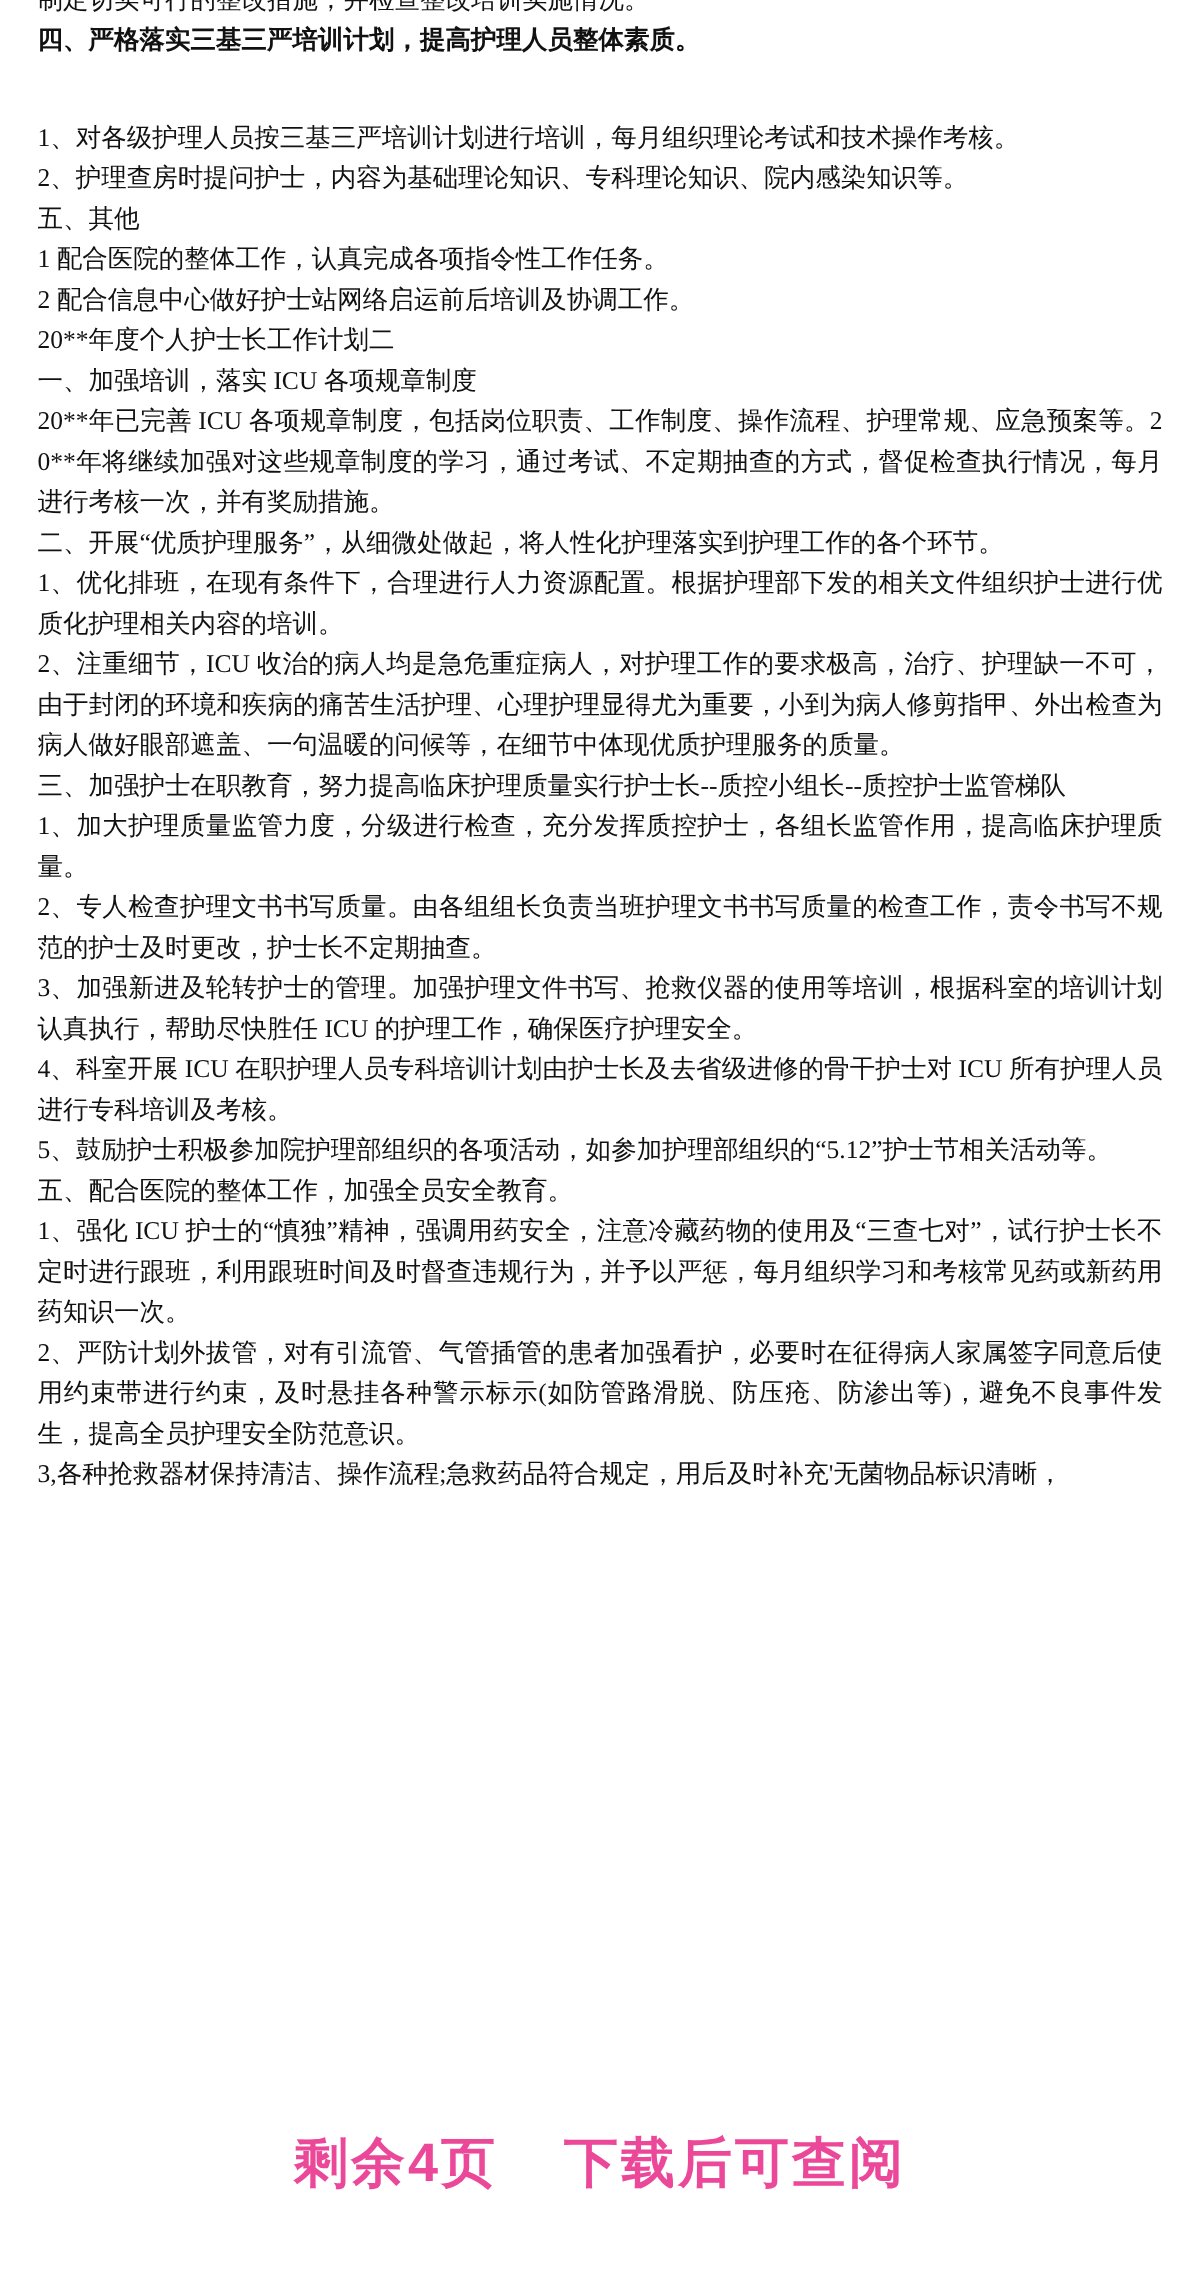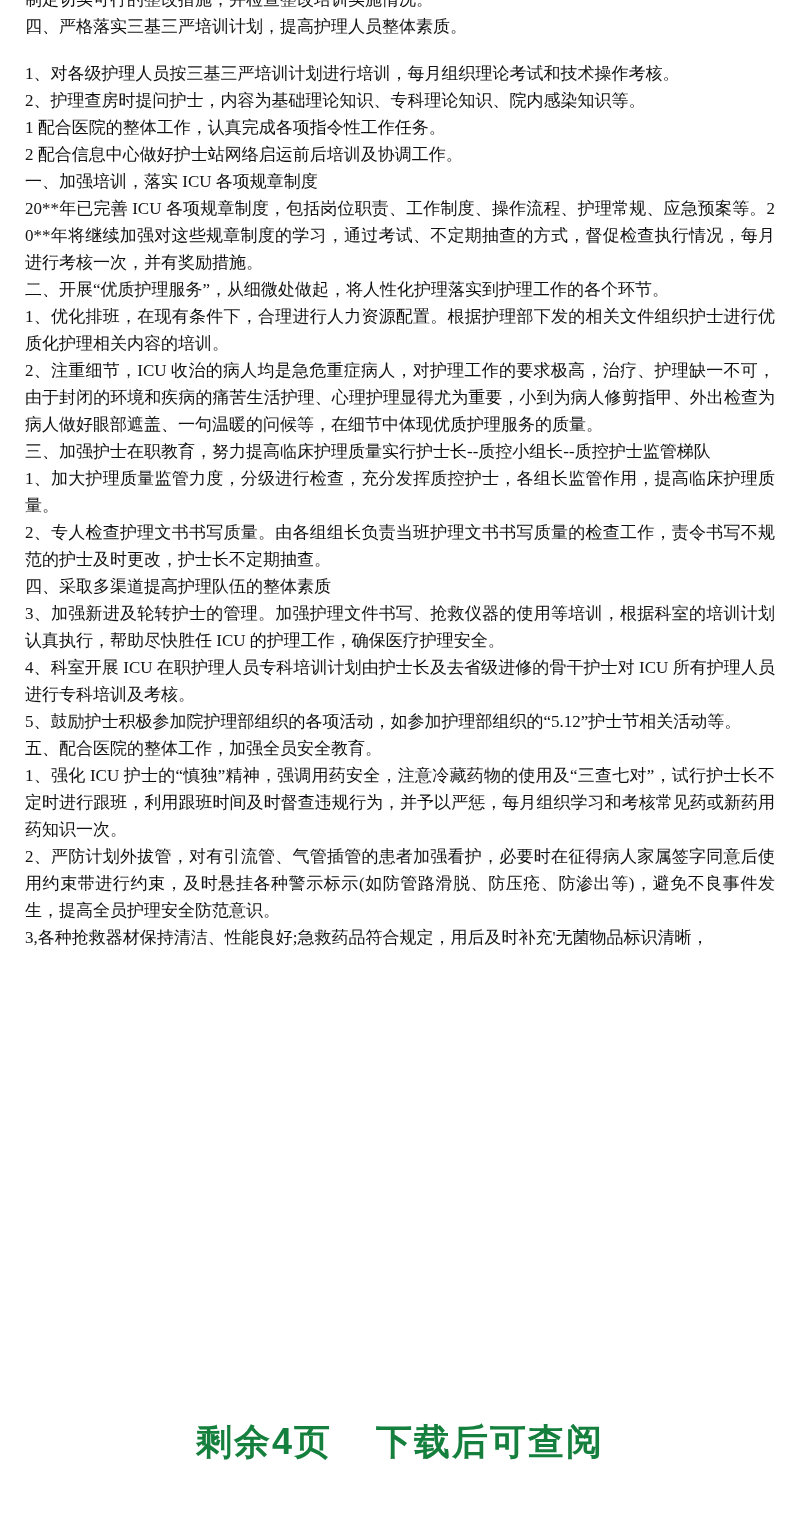--- a/index.html
+++ b/index.html
@@ -34,74 +34,76 @@
     white-space: nowrap;
   }
   .para {
     font-size: 17px;
     line-height: 27px;
     text-align: justify;
     text-justify: inter-ideograph;
     word-break: break-all;
   }
   .gap-after {
-    margin-bottom: 20px;
+    margin-bottom: 38px;
+    font-weight: bold;
   }
   .footer {
     position: absolute;
     top: 1418px;
     left: 0;
     width: 800px;
     display: flex;
     justify-content: center;
     gap: 44px;
     font-family: "Liberation Sans", "DejaVu Sans", sans-serif;
     font-weight: bold;
     font-size: 36px;
     letter-spacing: 2px;
-    color: #15803d;
+    color: #ec4899;
   }
 </style>
 </head>
 <body>
 
 <div class="page">
 
   <div class="clip-line">
     <span>制定切实可行的整改措施，并检查整改培训实施情况。</span>
   </div>
 
   <div class="para gap-after">四、严格落实三基三严培训计划，提高护理人员整体素质。</div>
 
   <div class="para">1、对各级护理人员按三基三严培训计划进行培训，每月组织理论考试和技术操作考核。</div>
   <div class="para">2、护理查房时提问护士，内容为基础理论知识、专科理论知识、院内感染知识等。</div>
 
+  <div class="para">五、其他</div>
   <div class="para">1 配合医院的整体工作，认真完成各项指令性工作任务。</div>
   <div class="para">2 配合信息中心做好护士站网络启运前后培训及协调工作。</div>
 
+  <div class="para">20**年度个人护士长工作计划二</div>
 
   <div class="para">一、加强培训，落实 ICU 各项规章制度</div>
   <div class="para">20**年已完善 ICU 各项规章制度，包括岗位职责、工作制度、操作流程、护理常规、应急预案等。20**年将继续加强对这些规章制度的学习，通过考试、不定期抽查的方式，督促检查执行情况，每月进行考核一次，并有奖励措施。</div>
 
   <div class="para">二、开展“优质护理服务”，从细微处做起，将人性化护理落实到护理工作的各个环节。</div>
   <div class="para">1、优化排班，在现有条件下，合理进行人力资源配置。根据护理部下发的相关文件组织护士进行优质化护理相关内容的培训。</div>
   <div class="para">2、注重细节，ICU 收治的病人均是急危重症病人，对护理工作的要求极高，治疗、护理缺一不可，由于封闭的环境和疾病的痛苦生活护理、心理护理显得尤为重要，小到为病人修剪指甲、外出检查为病人做好眼部遮盖、一句温暖的问候等，在细节中体现优质护理服务的质量。</div>
 
   <div class="para">三、加强护士在职教育，努力提高临床护理质量实行护士长--质控小组长--质控护士监管梯队</div>
   <div class="para">1、加大护理质量监管力度，分级进行检查，充分发挥质控护士，各组长监管作用，提高临床护理质量。</div>
   <div class="para">2、专人检查护理文书书写质量。由各组组长负责当班护理文书书写质量的检查工作，责令书写不规范的护士及时更改，护士长不定期抽查。</div>
 
-  <div class="para">四、采取多渠道提高护理队伍的整体素质</div>
   <div class="para">3、加强新进及轮转护士的管理。加强护理文件书写、抢救仪器的使用等培训，根据科室的培训计划认真执行，帮助尽快胜任 ICU 的护理工作，确保医疗护理安全。</div>
   <div class="para">4、科室开展 ICU 在职护理人员专科培训计划由护士长及去省级进修的骨干护士对 ICU 所有护理人员进行专科培训及考核。</div>
   <div class="para">5、鼓励护士积极参加院护理部组织的各项活动，如参加护理部组织的“5.12”护士节相关活动等。</div>
 
   <div class="para">五、配合医院的整体工作，加强全员安全教育。</div>
   <div class="para">1、强化 ICU 护士的“慎独”精神，强调用药安全，注意冷藏药物的使用及“三查七对”，试行护士长不定时进行跟班，利用跟班时间及时督查违规行为，并予以严惩，每月组织学习和考核常见药或新药用药知识一次。</div>
   <div class="para">2、严防计划外拔管，对有引流管、气管插管的患者加强看护，必要时在征得病人家属签字同意后使用约束带进行约束，及时悬挂各种警示标示(如防管路滑脱、防压疮、防渗出等)，避免不良事件发生，提高全员护理安全防范意识。</div>
-  <div class="para">3,各种抢救器材保持清洁、性能良好;急救药品符合规定，用后及时补充'无菌物品标识清晰，</div>
+  <div class="para">3,各种抢救器材保持清洁、操作流程;急救药品符合规定，用后及时补充'无菌物品标识清晰，</div>
 
   <div class="footer">
     <span>剩余4页</span>
     <span>下载后可查阅</span>
   </div>
 
 </div>
 
 </body></html>

